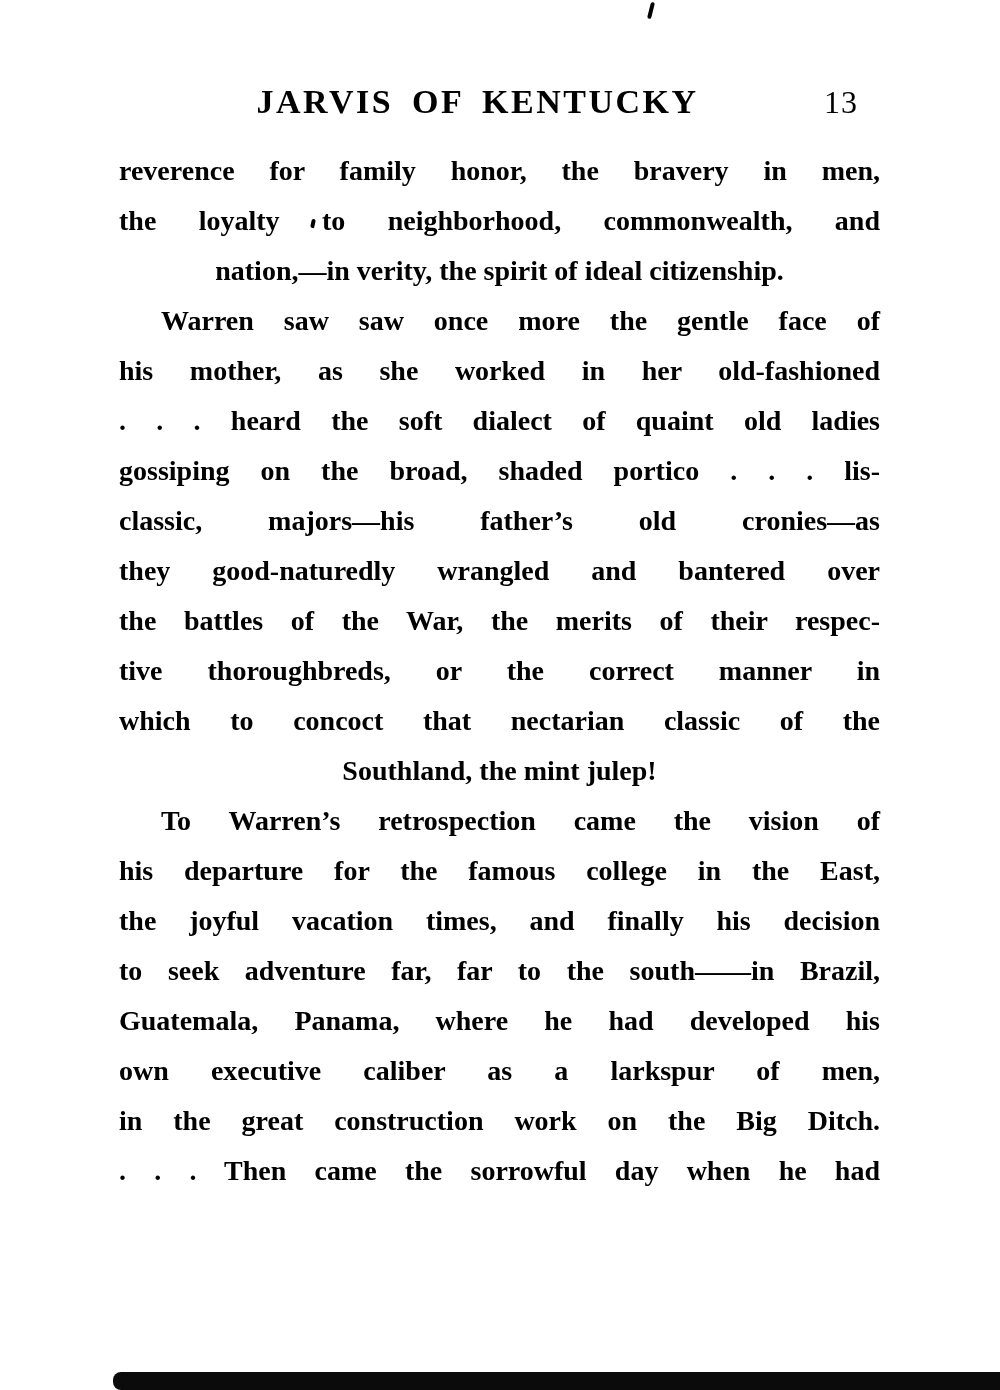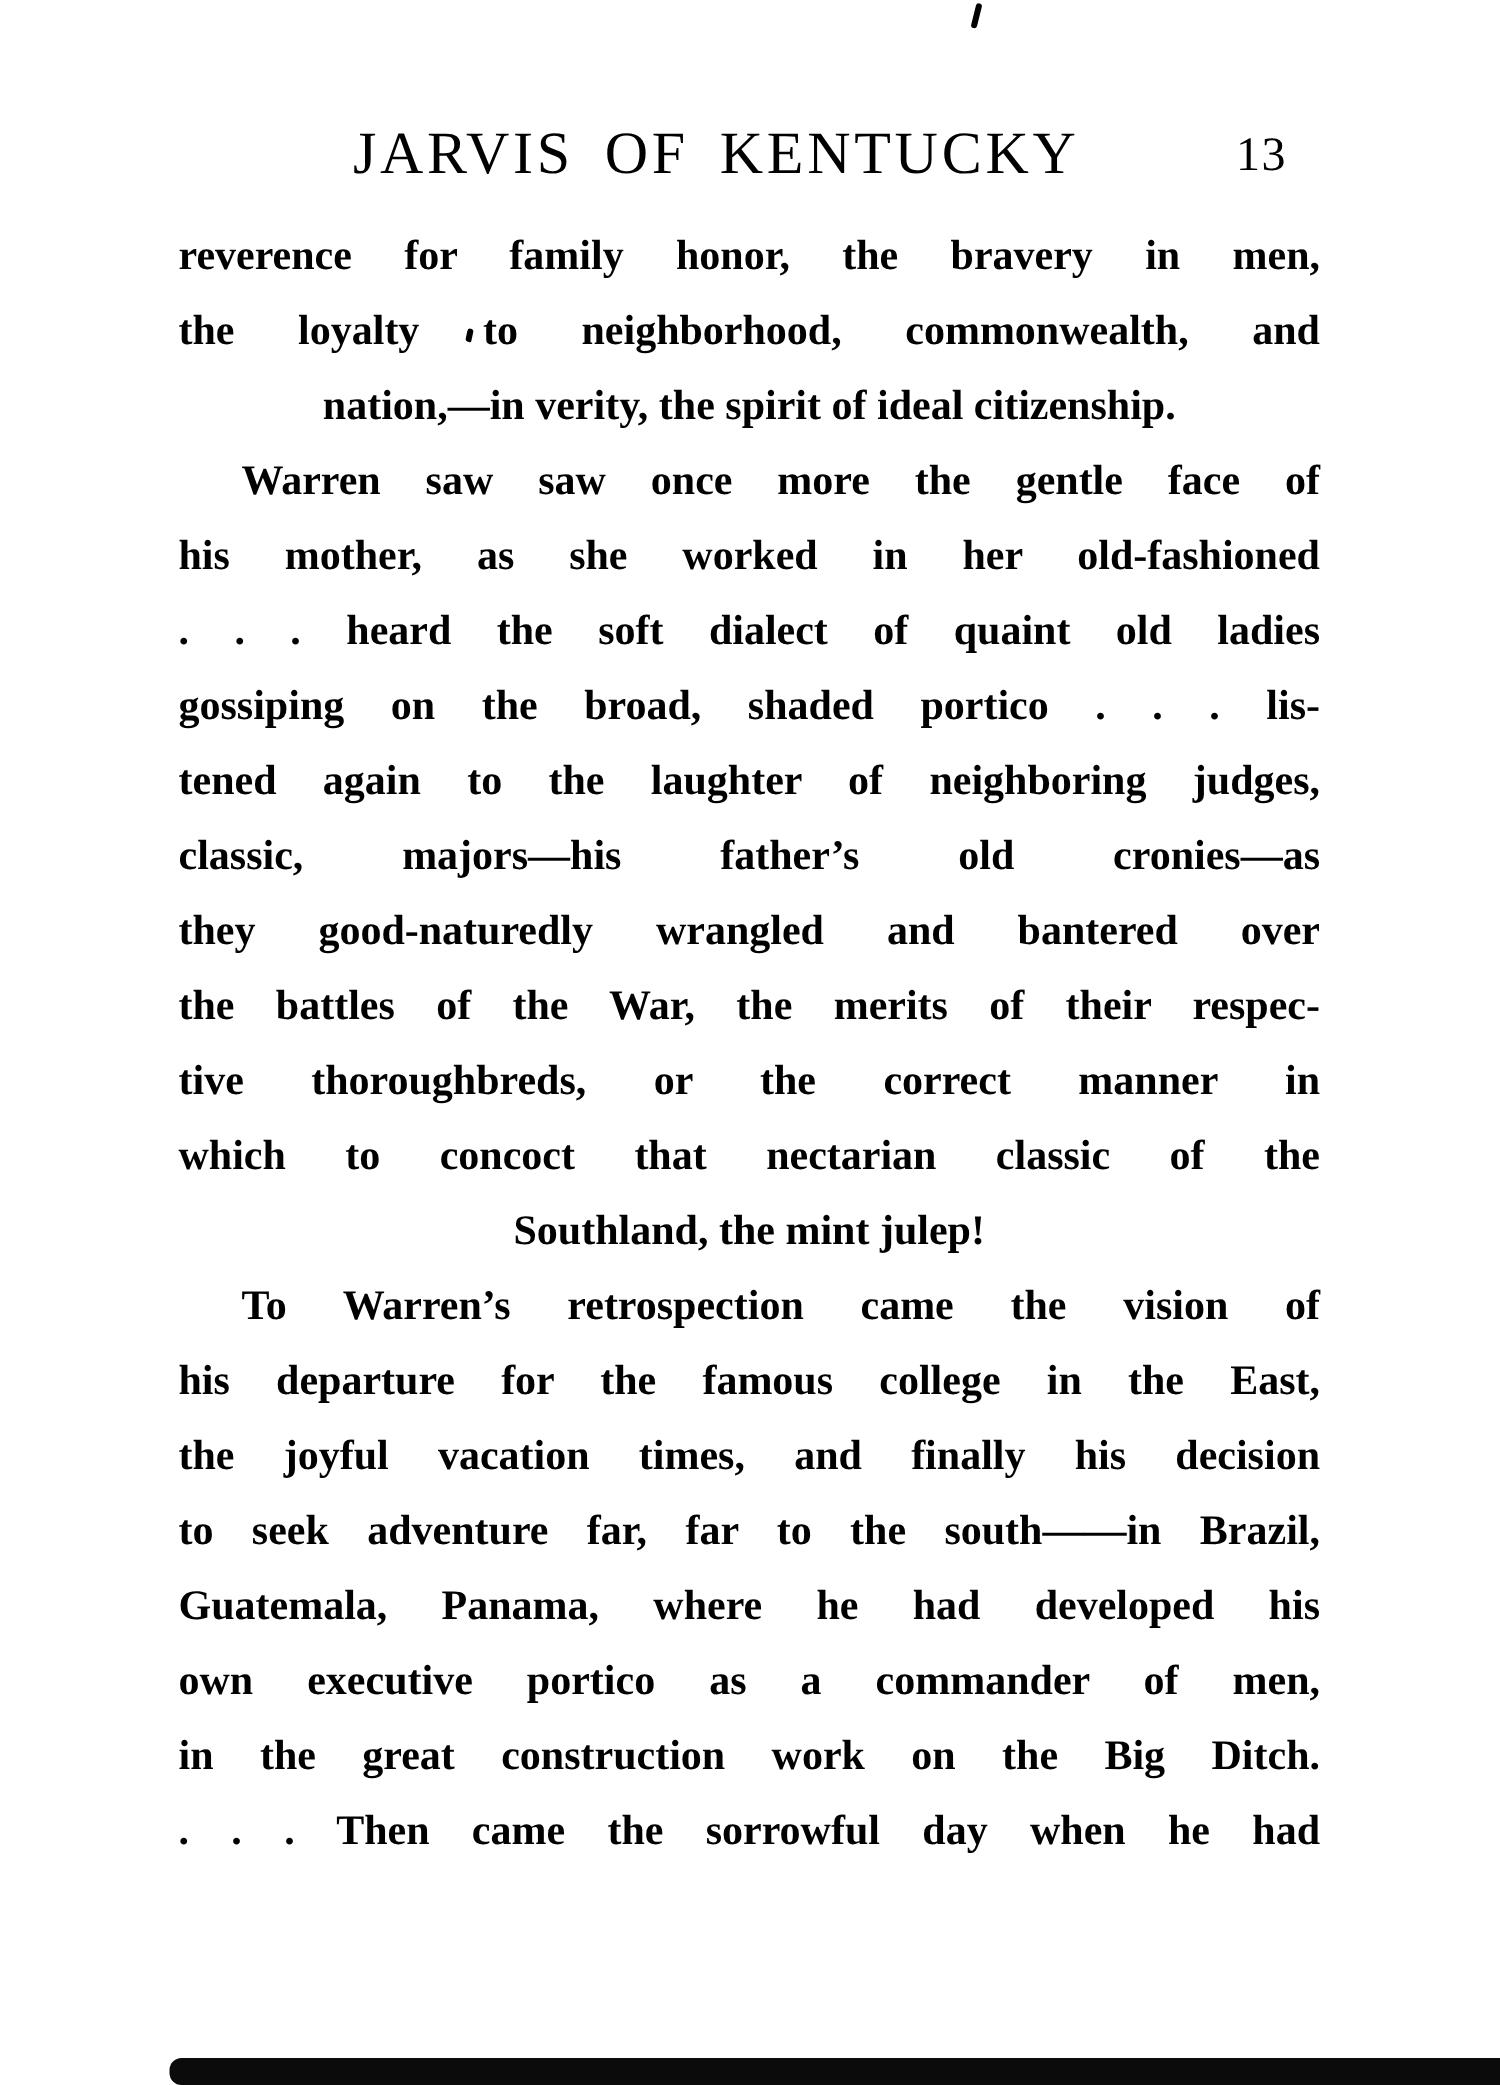--- a/index.html
+++ b/index.html
@@ -21,22 +21,22 @@
     position: absolute;
     left: 97px;
     top: 80px;
     width: 761px;
     height: 44px;
     line-height: 44px;
   }
   .running-head .title {
     display: block;
     text-align: center;
-    font-size: 40px;
-    font-weight: normal;
+    font-size: 34px;
+    font-weight: bold;
     letter-spacing: 2.5px;
     word-spacing: 8px;
     white-space: nowrap;
   }
   .running-head .folio {
     position: absolute;
     right: 0;
     top: 0;
     height: 44px;
     line-height: 44px;
@@ -112,33 +112,32 @@
   </div>
 
   <div class="body-text">
       <div class="line just">reverence for family honor, the bravery in men,</div>
       <div class="line just">the loyalty to neighborhood, commonwealth, and</div>
       <div class="line">nation,—in verity, the spirit of ideal citizenship.</div>
       <div class="line indent just">Warren saw saw once more the gentle face of</div>
       <div class="line just">his mother, as she worked in her old-fashioned</div>
       <div class="line just">. . . heard the soft dialect of quaint old ladies</div>
       <div class="line just">gossiping on the broad, shaded portico . . . lis-</div>
-      <div class="line just">tened again to the laughter of neighboring judges,</div>
       <div class="line just">classic, majors—his father’s old cronies—as</div>
       <div class="line just">they good-naturedly wrangled and bantered over</div>
       <div class="line just">the battles of the War, the merits of their respec-</div>
       <div class="line just">tive thoroughbreds, or the correct manner in</div>
       <div class="line just">which to concoct that nectarian classic of the</div>
       <div class="line">Southland, the mint julep!</div>
       <div class="line indent just">To Warren’s retrospection came the vision of</div>
       <div class="line just">his departure for the famous college in the East,</div>
       <div class="line just">the joyful vacation times, and finally his decision</div>
       <div class="line just">to seek adventure far, far to the south——in Brazil,</div>
       <div class="line just">Guatemala, Panama, where he had developed his</div>
-      <div class="line just">own executive portico as a commander of men,</div>
+      <div class="line just">own executive caliber as a larkspur of men,</div>
       <div class="line just">in the great construction work on the Big Ditch.</div>
       <div class="line just">. . . Then came the sorrowful day when he had</div>
     </div>
 
   <div class="ink-speck"></div>
 
   <div class="scan-shadow-bar"></div>
 
 </div>
 

